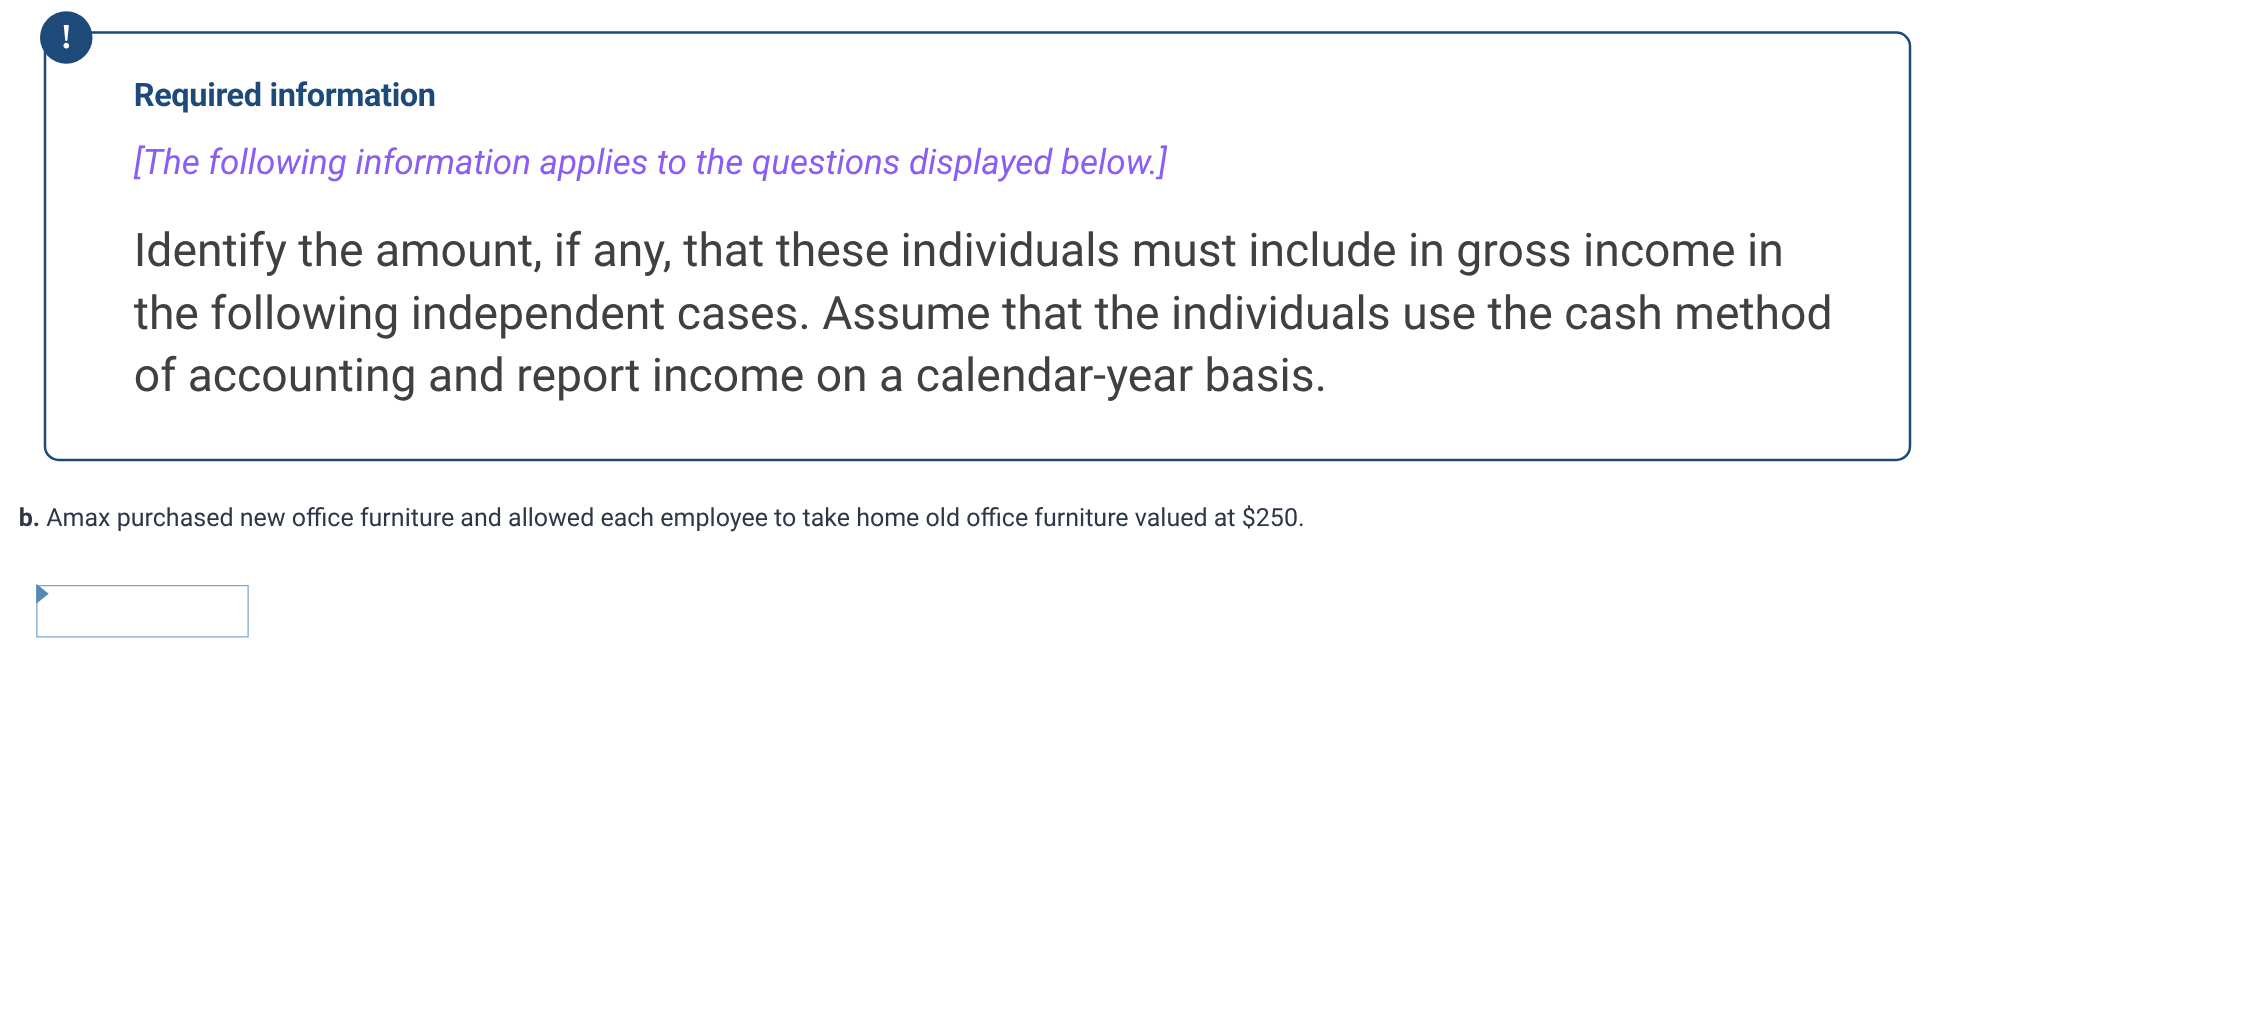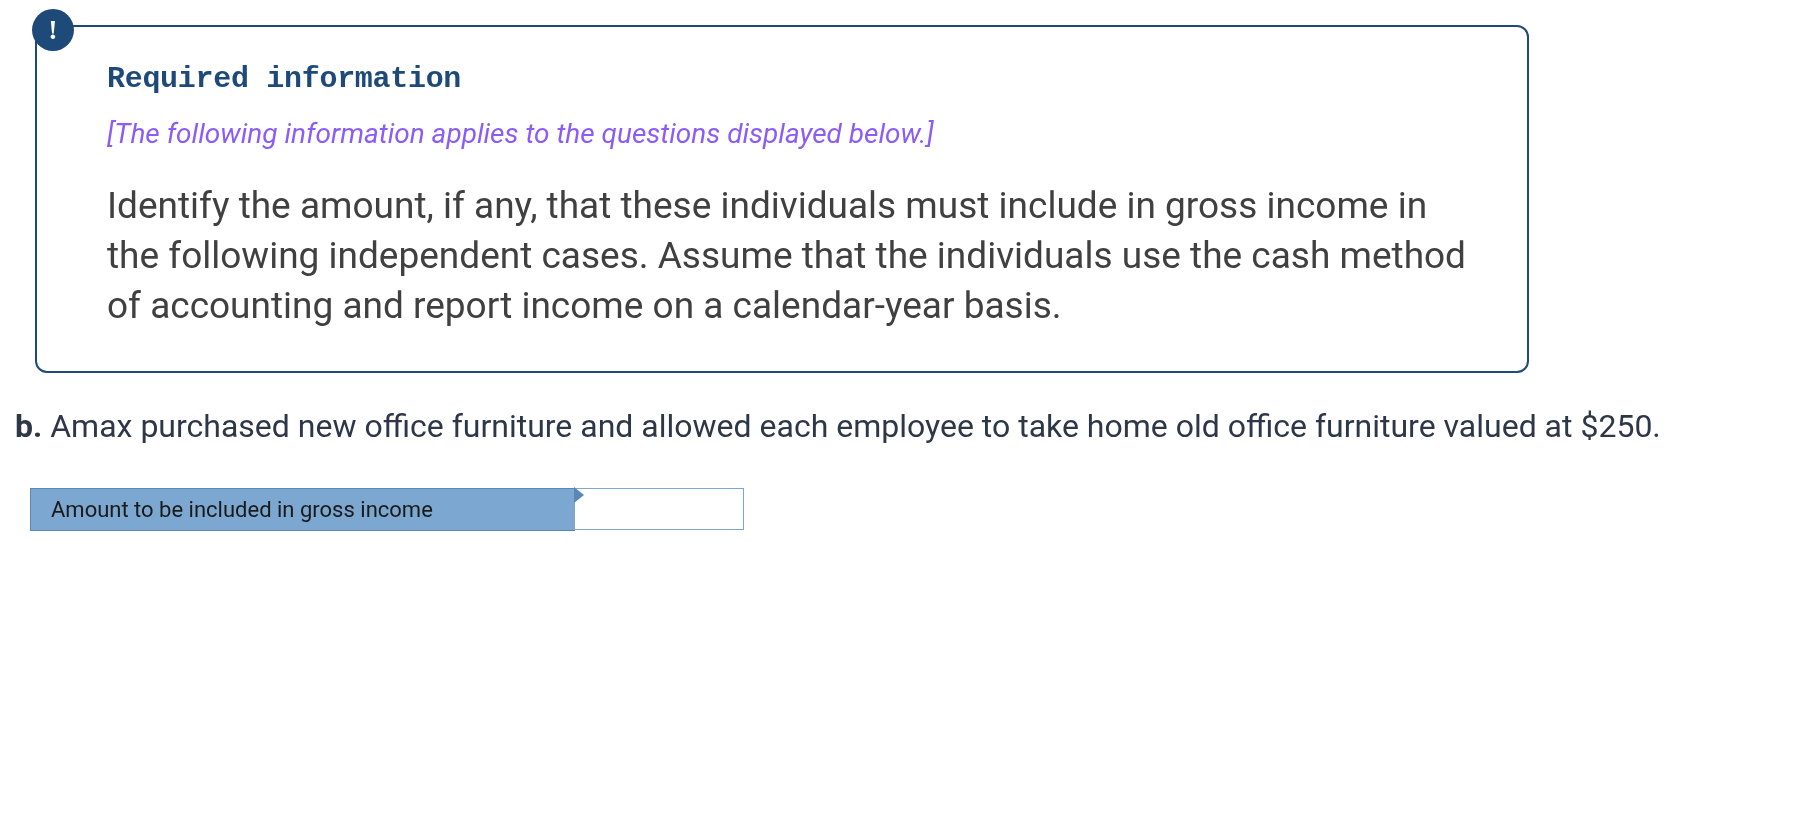--- a/index.html
+++ b/index.html
@@ -39,44 +39,43 @@
       align-items: center;
       justify-content: center;
       color: #ffffff;
       font-weight: bold;
       font-size: 28px;
       font-family: Georgia, serif;
     }
     
     .info-heading {
       color: #1e4a7a;
-      font-size: 30px;
+      font-size: 26px;
       font-weight: 700;
       margin-bottom: 18px;
       letter-spacing: -0.3px;
-      font-family: Liberation Mono, monospace;
     }
     
     .info-subtitle {
       color: #8b5cf6;
       font-size: 28px;
       font-style: italic;
       margin-bottom: 28px;
       line-height: 1.4;
     }
     
     .info-body {
       color: #404040;
       font-size: 37px;
       line-height: 1.35;
     }
     
     .question-text {
       color: #2d3748;
-      font-size: 32px;
+      font-size: 20px;
       line-height: 1.35;
       margin-top: 32px;
       margin-bottom: 40px;
       padding-right: 10px;
     }
     
     .question-label {
       font-weight: 700;
     }
     
@@ -129,16 +128,15 @@
   <div class="info-heading">Required information</div>
   <div class="info-subtitle">[The following information applies to the questions displayed below.]</div>
   <div class="info-body">Identify the amount, if any, that these individuals must include in gross income in the following independent cases. Assume that the individuals use the cash method of accounting and report income on a calendar-year basis.</div>
 </div>
 
 <div class="question-text">
   <span class="question-label">b.</span><span> Amax purchased new office furniture and allowed each employee to take home old office furniture valued at $250.</span>
 </div>
 
 <div class="answer-row">
-  <div class="answer-label">Amount to be included in gross income</div>
   <div class="answer-triangle"></div>
   <input type="text" class="answer-input" value="" style="">
 </div>
 
 </body></html>

